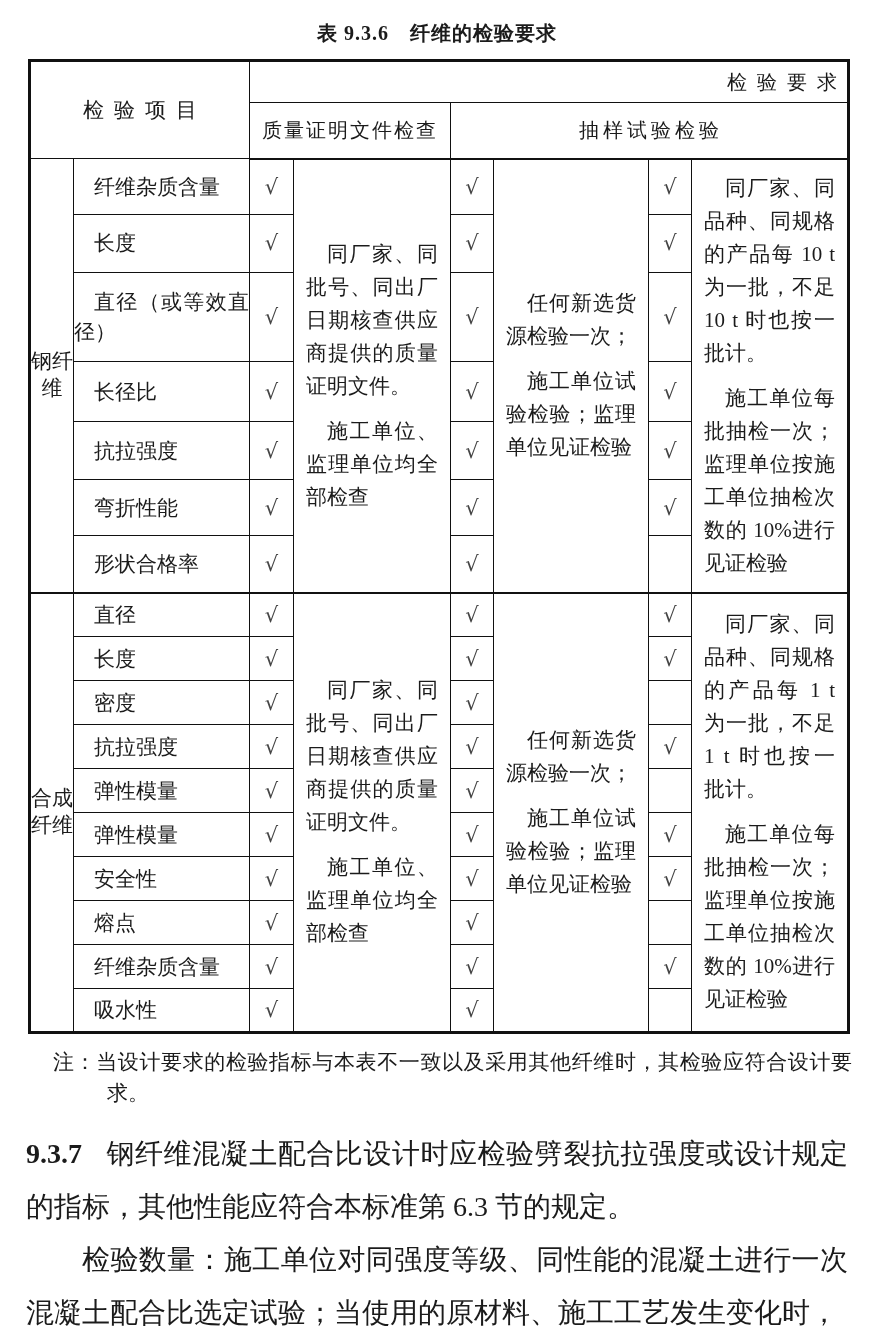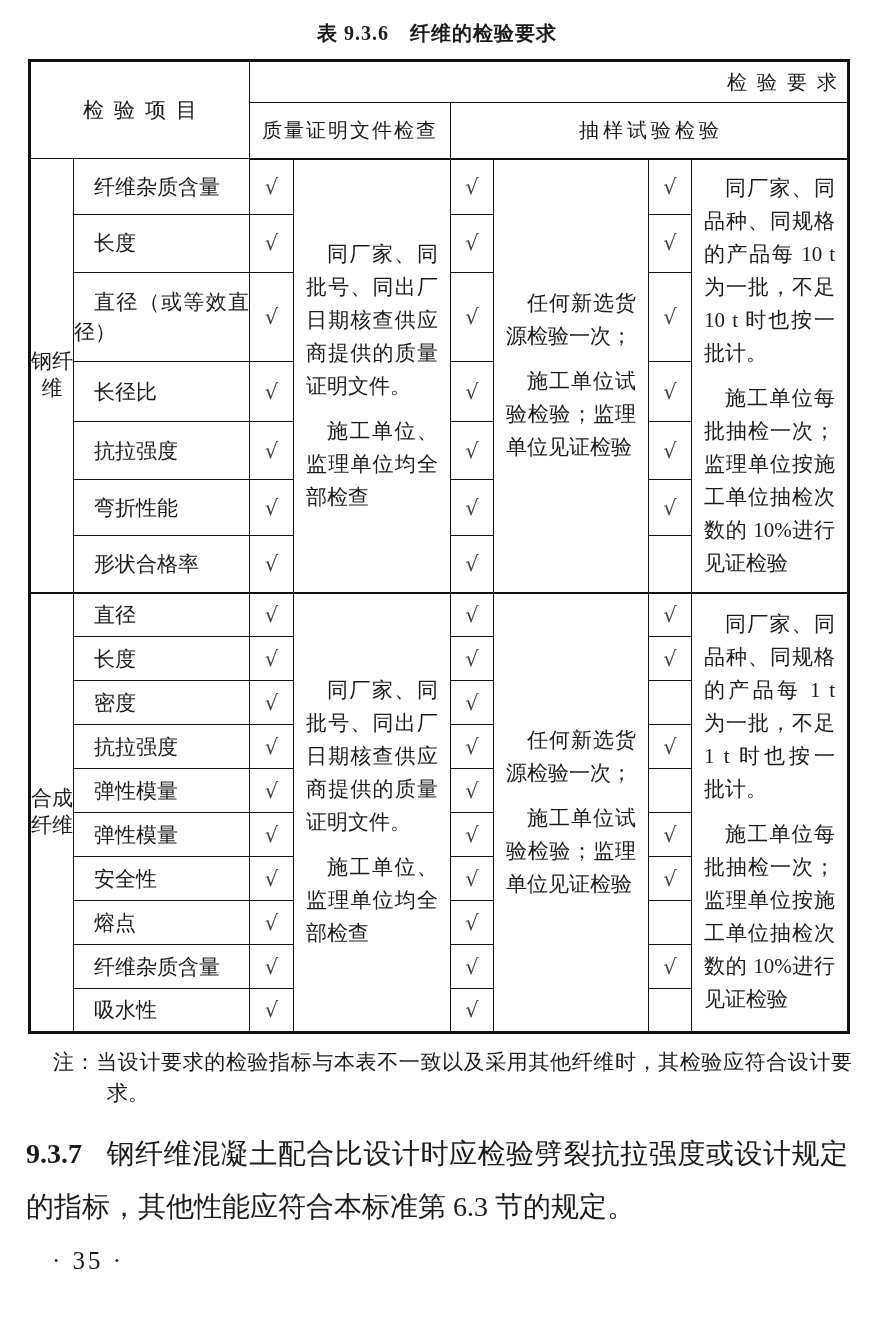--- a/index.html
+++ b/index.html
@@ -234,16 +234,17 @@
         <td class="chk">√</td>
         <td class="chk"></td>
       </tr>
     </tbody>
   </table>
 
   <div class="table-note"><span>注：</span><span>当设计要求的检验指标与本表不一致以及采用其他纤维时，其检验应符合设计要求。</span></div>
 
   <div class="section"><span class="sec-num">9.3.7</span><span>钢纤维混凝土配合比设计时应检验劈裂抗拉强度或设计规定的指标，其他性能应符合本标准第 6.3 节的规定。</span></div>
 
+  <div class="para-indent">检验数量：施工单位对同强度等级、同性能的混凝土进行一次混凝土配合比选定试验；当使用的原材料、施工工艺发生变化时，</div>
 
   <div class="page-number">· 35 ·</div>
 
 </div>
 
 </body></html>

